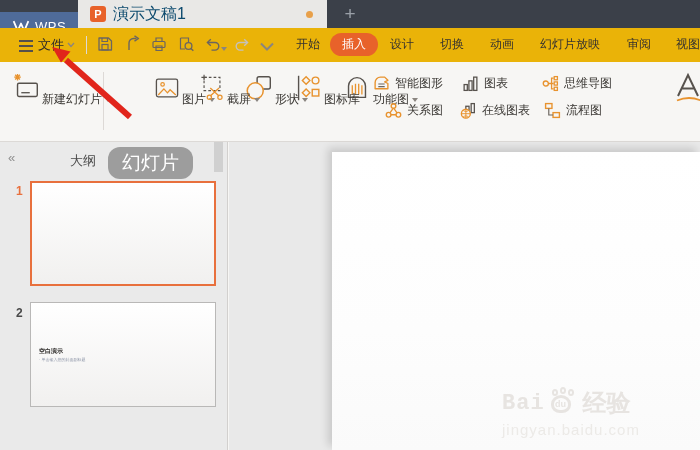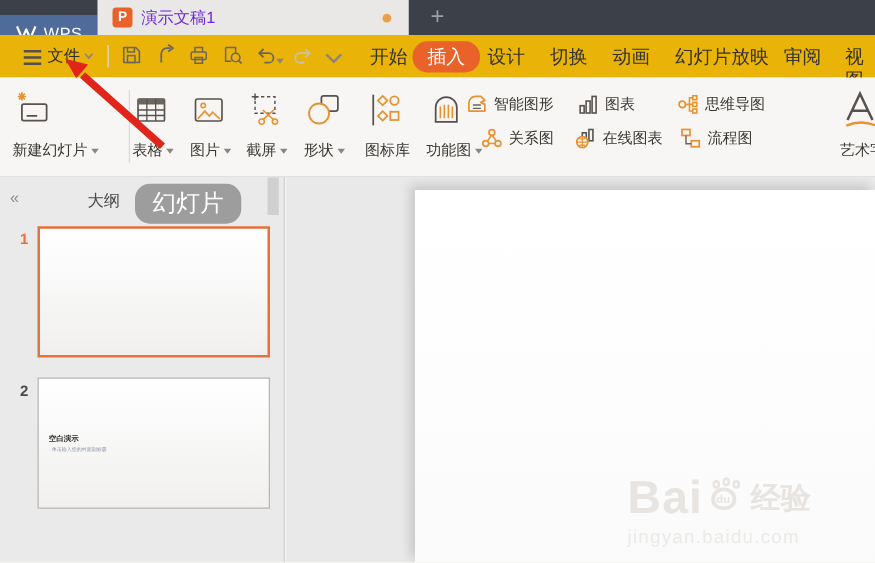--- a/index.html
+++ b/index.html
@@ -9,41 +9,41 @@
 
   
   .tabbar { position:absolute; left:0; top:0; width:700px; height:28px; background:#3b4049; }
   .logo-block { position:absolute; left:0; top:12px; width:78px; height:28px; background:#4f6b99;
     display:flex; align-items:center; justify-content:center; gap:5px; color:#fff; }
   .logo-block .brand { font-size:13px; letter-spacing:0.5px; color:#fff; }
   .doc-tab { position:absolute; left:78px; top:0; width:249px; height:28px; background:#e9e8e6;
     display:flex; align-items:center; padding-left:12px; gap:7px; }
   .doc-icon { width:16px; height:16px; border-radius:3px; background:#e8622a; color:#fff;
     font-size:11px; font-weight:bold; display:flex; align-items:center; justify-content:center; }
-  .doc-title { font-size:13px; color:#6d28d9; }
+  .doc-title { font-size:16px; color:#0c4a6e; }
   .mod-dot { position:absolute; right:14px; top:11px; width:7px; height:7px; border-radius:50%; background:#e8a04a; }
   .newtab-btn { position:absolute; left:338px; top:2px; width:24px; height:24px; color:#9aa0a8;
     font-size:19px; display:flex; align-items:center; justify-content:center; }
 
   
   .menurow { position:absolute; left:0; top:28px; width:700px; height:34px; background:#eab308; }
   .hamburger { position:absolute; left:19px; top:9px; width:14px; height:15px; }
   .hamburger i { display:block; height:2px; background:#55504b; margin-top:3px; }
   .file-label { position:absolute; left:38px; top:8px; font-size:13px; color:#2f2c29; }
   .file-caret { position:absolute; left:67px; top:13px; width:8px; height:8px; }
   .vdiv { position:absolute; top:8px; width:1px; height:18px; background:#ddd9d6; }
   .qicon { position:absolute; top:7px; width:18px; height:18px; }
   .undo-caret { position:absolute; left:221px; top:19px; width:0; height:0;
     border-left:3px solid transparent; border-right:3px solid transparent; border-top:4px solid #8a8580; }
-  .menu-tab { position:absolute; top:8px; font-size:15px; color:#35322f;font-family:Liberation Serif, serif; }
+  .menu-tab { position:absolute; top:8px; font-size:12px; color:#35322f;font-family:Liberation Serif, serif; }
   .menu-tab.pill { top:5px; background:#e8622a; color:#fff; border-radius:12px; padding:3px 12px; }
 
   
   .ribbon { position:absolute; left:0; top:62px; width:700px; height:80px; background:#f7f6f4; border-bottom:1px solid #dcd9d6; }
-  .big-item { position:absolute; top:6px; display:flex; flex-direction:column; align-items:flex-start; }
+  .big-item { position:absolute; top:6px; display:flex; flex-direction:row; align-items:flex-end; }
   .big-item .icon-box { height:40px; display:flex; align-items:center; justify-content:center; }
   .ritem-label { font-size:12px; color:#3a3733; margin-top:4px; white-space:nowrap; display:flex; align-items:center; }
   .dd-caret { display:inline-block; width:0; height:0; border-left:3px solid transparent;
     border-right:3px solid transparent; border-top:4px solid #8a8580; margin-left:3px; }
   .ribbon-divider { position:absolute; left:103px; top:10px; width:1px; height:58px; background:#ddd9d6; }
   .stack-item { position:absolute; display:flex; align-items:center; gap:5px; }
   .stack-item .ritem-label { margin-top:0; }
 
   
   .content { position:absolute; left:0; top:142px; width:700px; height:308px; }
@@ -61,21 +61,21 @@
   .scroll-thumb { position:absolute; left:214px; top:0px; width:9px; height:30px; background:#d0d0d0; }
 
   .workspace { position:absolute; left:229px; top:0; width:471px; height:308px; background:#e9e9e9; }
   .slide-canvas { position:absolute; left:103px; top:10px; width:368px; height:298px;
     background:linear-gradient(180deg,#ffffff 0%,#fdfdfd 60%,#fafafa 100%);
     box-shadow:-4px -4px 8px rgba(0,0,0,0.14); }
 
   
   .watermark { position:absolute; right:28px; bottom:12px; width:170px; color:#e7e4e1; }
   .wm-row1 { display:flex; align-items:center; gap:4px; }
-  .wm-bai { font-size:37px; font-weight:bold; letter-spacing:1px; }
+  .wm-bai { font-size:22px; font-weight:bold; letter-spacing:1px;font-family:Liberation Mono, monospace; }
   .wm-paw { position:relative; width:30px; height:30px; }
   .wm-paw .pad { position:absolute; left:2px; top:7px; width:20px; height:18px; border:3px solid #e7e4e1;
     border-radius:50% 50% 45% 45%; display:flex; align-items:center; justify-content:center;
     font-size:9px; font-weight:bold;text-align:right; }
   .wm-paw .toe { position:absolute; width:6px; height:7px; border:2px solid #e7e4e1; border-radius:50%; }
   .wm-jy { font-size:24px; font-weight:bold; }
   .wm-url { font-size:15px; color:#eceae7; margin-top:2px; letter-spacing:1px; }
 
   .arrow-overlay { position:absolute; left:0; top:0; width:700px; height:450px; pointer-events:none; z-index:60; }
 
@@ -166,33 +166,20 @@
         </svg>
       </div>
       <span class="ritem-label">
           <span>新建幻灯片</span>
           <i class="dd-caret"></i>
         </span>
     </div>
 
     <div class="ribbon-divider"></div>
 
-    <div class="big-item" style="left:106px; width:44px">
-      <div class="icon-box">
-        <svg width="30" height="30" viewBox="0 0 34 34">
-          <rect x="5" y="7" width="24" height="20" rx="1" stroke="#57524d" stroke-width="1.5" fill="none"></rect>
-          <rect x="5" y="7" width="24" height="5" fill="#6b655f"></rect>
-          <path d="M13 7 v20 M21 7 v20 M5 17 h24 M5 22 h24" stroke="#57524d" stroke-width="1.2"></path>
-        </svg>
-      </div>
-      <span class="ritem-label">
-          <span>表格</span>
-          <i class="dd-caret"></i>
-        </span>
-    </div>
 
     <div class="big-item" style="left:152px; width:44px">
       <div class="icon-box">
         <svg width="30" height="30" viewBox="0 0 34 34">
           <rect x="5" y="7" width="24" height="20" rx="2" stroke="#57524d" stroke-width="1.5" fill="none"></rect>
           <circle cx="12" cy="13" r="2" fill="none" stroke="#e8932f" stroke-width="1.4"></circle>
           <path d="M7 25 l6.5-7 4 4.5 3-3.5 6.5 6" stroke="#e8932f" stroke-width="1.5" fill="none"></path>
         </svg>
       </div>
       <span class="ritem-label">

